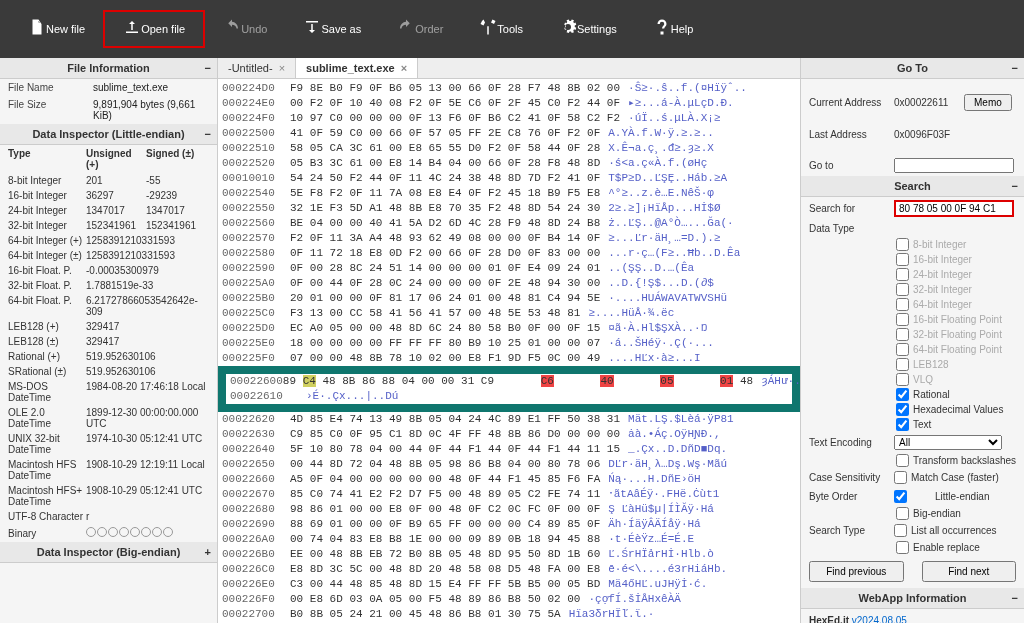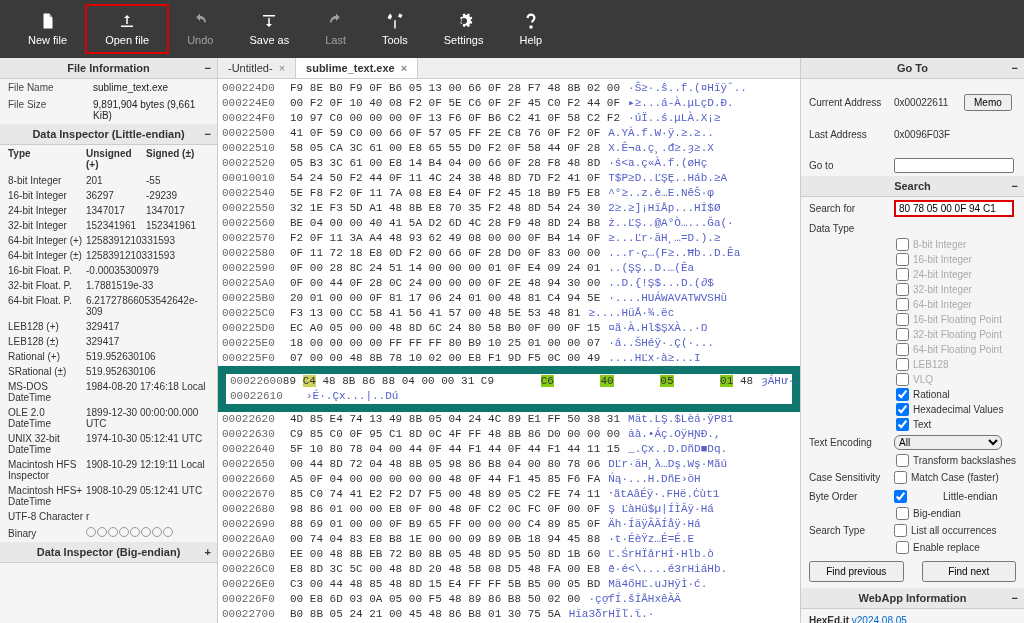--- a/index.html
+++ b/index.html
@@ -1,18 +1,18 @@
 <!DOCTYPE html>
 <html><head>
 <meta charset="utf-8">
 <style>
 * { box-sizing: border-box; margin: 0; padding: 0; }
 body { font-family: Arial, sans-serif; font-size: 11px; background: #fff; color: #333; width: 1024px; height: 623px; overflow: hidden; }
 .toolbar { background: #3a3a3a; height: 58px; display: flex; align-items: center; padding: 0 10px; }
-.tool-btn { display: flex; flex-direction: column; align-items: center; color: #fff; padding: 6px 18px; cursor: pointer; font-size: 11px; }
+.tool-btn { display: flex; flex-direction: row; align-items: center; color: #fff; padding: 6px 18px; cursor: pointer; font-size: 11px; }
 .tool-btn svg { width: 18px; height: 18px; margin-bottom: 4px; fill: #fff; }
 .tool-btn.disabled { opacity: 0.5; }
 .tool-btn.boxed { border: 2px solid #d00; }
 .main { display: flex; height: 565px; }
 .left-panel { width: 218px; background: #f5f5f5; border-right: 1px solid #ccc; overflow-y: auto; }
 .right-panel { width: 224px; background: #f5f5f5; border-left: 1px solid #ccc; overflow-y: auto; }
 .center { flex: 1; display: flex; flex-direction: column; background: #fff; overflow: hidden; }
 .panel-header { background: #e8e8e8; padding: 4px 8px; font-weight: bold; text-align: center; border-bottom: 1px solid #ccc; position: relative; }
 .panel-header .collapse { position: absolute; right: 6px; top: 4px; cursor: pointer; }
 .kv-row { display: flex; padding: 3px 8px; font-size: 10px; }
@@ -23,41 +23,41 @@
 .di-row2 { display: grid; grid-template-columns: 78px 120px; padding: 2px 8px; font-size: 10px; }
 .tabs { display: flex; background: #eee; border-bottom: 1px solid #ccc; }
 .tab { padding: 4px 10px; font-size: 11px; border-right: 1px solid #ccc; cursor: pointer; position: relative; }
 .tab.active { background: #fff; font-weight: bold; }
 .tab .close { margin-left: 6px; color: #888; }
 .hex-area { flex: 1; overflow: auto; font-family: "Courier New", monospace; font-size: 11px; line-height: 15px; padding: 2px 0; }
 .hex-row { display: flex; white-space: pre; }
 .hex-addr { width: 72px; color: #666; padding-left: 4px; }
 .hex-bytes { color: #333; }
 .hex-ascii { color: #5560c8; padding-left: 8px; }
-.hl-green { background: #84cc16; margin-left: 40px; }
+.hl-green { background: #ef4444; margin-left: 40px; }
 .hl-yellow { background: #d0d060; }
 .boxed-rows { border: 8px solid #0f766e; }
 .goto-row { display: flex; padding: 3px 8px; font-size: 10px; align-items: center; margin-top: 12px; }
 .goto-row .k { width: 85px; }
 .goto-row .v { width: 70px; }
 .goto-row button { font-size: 10px; padding: 1px 8px; }
 .search-row { display: flex; padding: 3px 8px; font-size: 10px; align-items: center; }
 .search-row .k { width: 85px; }
 .search-input { border: 2px solid #d00; padding: 1px 3px; font-size: 10px; width: 120px; }
 .chk { display: flex; align-items: center; padding: 1px 8px 1px 95px; font-size: 10px; }
 .chk input { margin-right: 4px; }
 .chk.muted { color: #aaa; }
 .btn-row { display: flex; gap: 18px; padding: 6px 8px; }
 .btn-row button { flex: 1; font-size: 10px; padding: 3px; }
 .webapp { padding: 6px 8px; font-size: 10px; }
 .webapp a { color: #06c; }
 .bin-row { display:flex; padding:3px 8px; font-size:10px; align-items:center; }
 .bin-row .k { width: 78px; }
 .bit { display:inline-block; width:10px; height:10px; border:1px solid #999; border-radius:50%; margin-right:1px; }
-select.sel { font-size:10px; width:108px;border-radius:6px; }
+select.sel { font-size:10px; width:108px; }
 </style>
 </head>
 <body>
 
 <div class="toolbar" id="toolbar">
     <div class="tool-btn">
       <svg viewBox="0 0 24 24">
         <path d="M14 2H6v20h12V8l-4-6zm0 2l2 2h-2V4z"></path>
       </svg>
       <span>New file</span>
@@ -77,21 +77,21 @@
     <div class="tool-btn">
       <svg viewBox="0 0 24 24">
         <path d="M12 20l-4-4h3V8h2v8h3l-4 4zM4 4h16v2H4zM18 8l4-4"></path>
       </svg>
       <span>Save as</span>
     </div>
     <div class="tool-btn disabled">
       <svg viewBox="0 0 24 24">
         <path d="M12 5V2l5 5-5 5V9c-3 0-6 2-6 5H4c0-5 4-9 8-9z"></path>
       </svg>
-      <span>Last</span>
+      <span>Order</span>
     </div>
     <div class="tool-btn">
       <svg viewBox="0 0 24 24">
         <path d="M6 2l2 4-2 4-4-2 2-4zm12 0l4 2-2 4-4-2 2-4zM11 11h2v11h-2z"></path>
       </svg>
       <span>Tools</span>
     </div>
     <div class="tool-btn">
       <svg viewBox="0 0 24 24">
         <path d="M12 8a4 4 0 100 8 4 4 0 000-8zm9 4l2 1-1 3-2-1-1 2 1 2-3 1-1-2h-2l-1 2-3-1 1-2-1-2-2 1-1-3 2-1v-2l-2-1 1-3 2 1 1-2-1-2 3-1 1 2h2l1-2 3 1-1 2 1 2 2-1 1 3-2 1z"></path>
@@ -191,21 +191,21 @@
         </div>
         <div class="di-row2">
           <span>OLE 2.0 DateTime</span>
           <span>1899-12-30 00:00:00.000 UTC</span>
         </div>
         <div class="di-row2">
           <span>UNIX 32-bit DateTime</span>
           <span>1974-10-30 05:12:41 UTC</span>
         </div>
         <div class="di-row2">
-          <span>Macintosh HFS Inspector</span>
+          <span>Macintosh HFS DateTime</span>
           <span>1908-10-29 12:19:11 Local</span>
         </div>
         <div class="di-row2">
           <span>Macintosh HFS+ DateTime</span>
           <span>1908-10-29 05:12:41 UTC</span>
         </div>
         <div class="di-row2">
           <span>UTF-8 Character</span>
           <span>r</span>
         </div>
@@ -351,21 +351,21 @@
         <span>Transform backslashes</span>
       </div>
     <div class="search-row">
         <span class="k">Case Sensitivity</span>
         <input type="checkbox" style="">
         <span style="margin-left:4px;">Match Case (faster)</span>
       </div>
     <div class="search-row">
         <span class="k">Byte Order</span>
         <input type="checkbox" checked="" style="">
-        <span style="margin-left:16px;padding-left:20px;">Little-endian</span>
+        <span style="margin-left:8px;padding-left:20px;">Little-endian</span>
       </div>
     <div class="chk">
         <input type="checkbox" style="">
         <span>Big-endian</span>
       </div>
     <div class="search-row">
         <span class="k">Search Type</span>
         <input type="checkbox" style="">
         <span style="margin-left:4px;">List all occurrences</span>
       </div>

